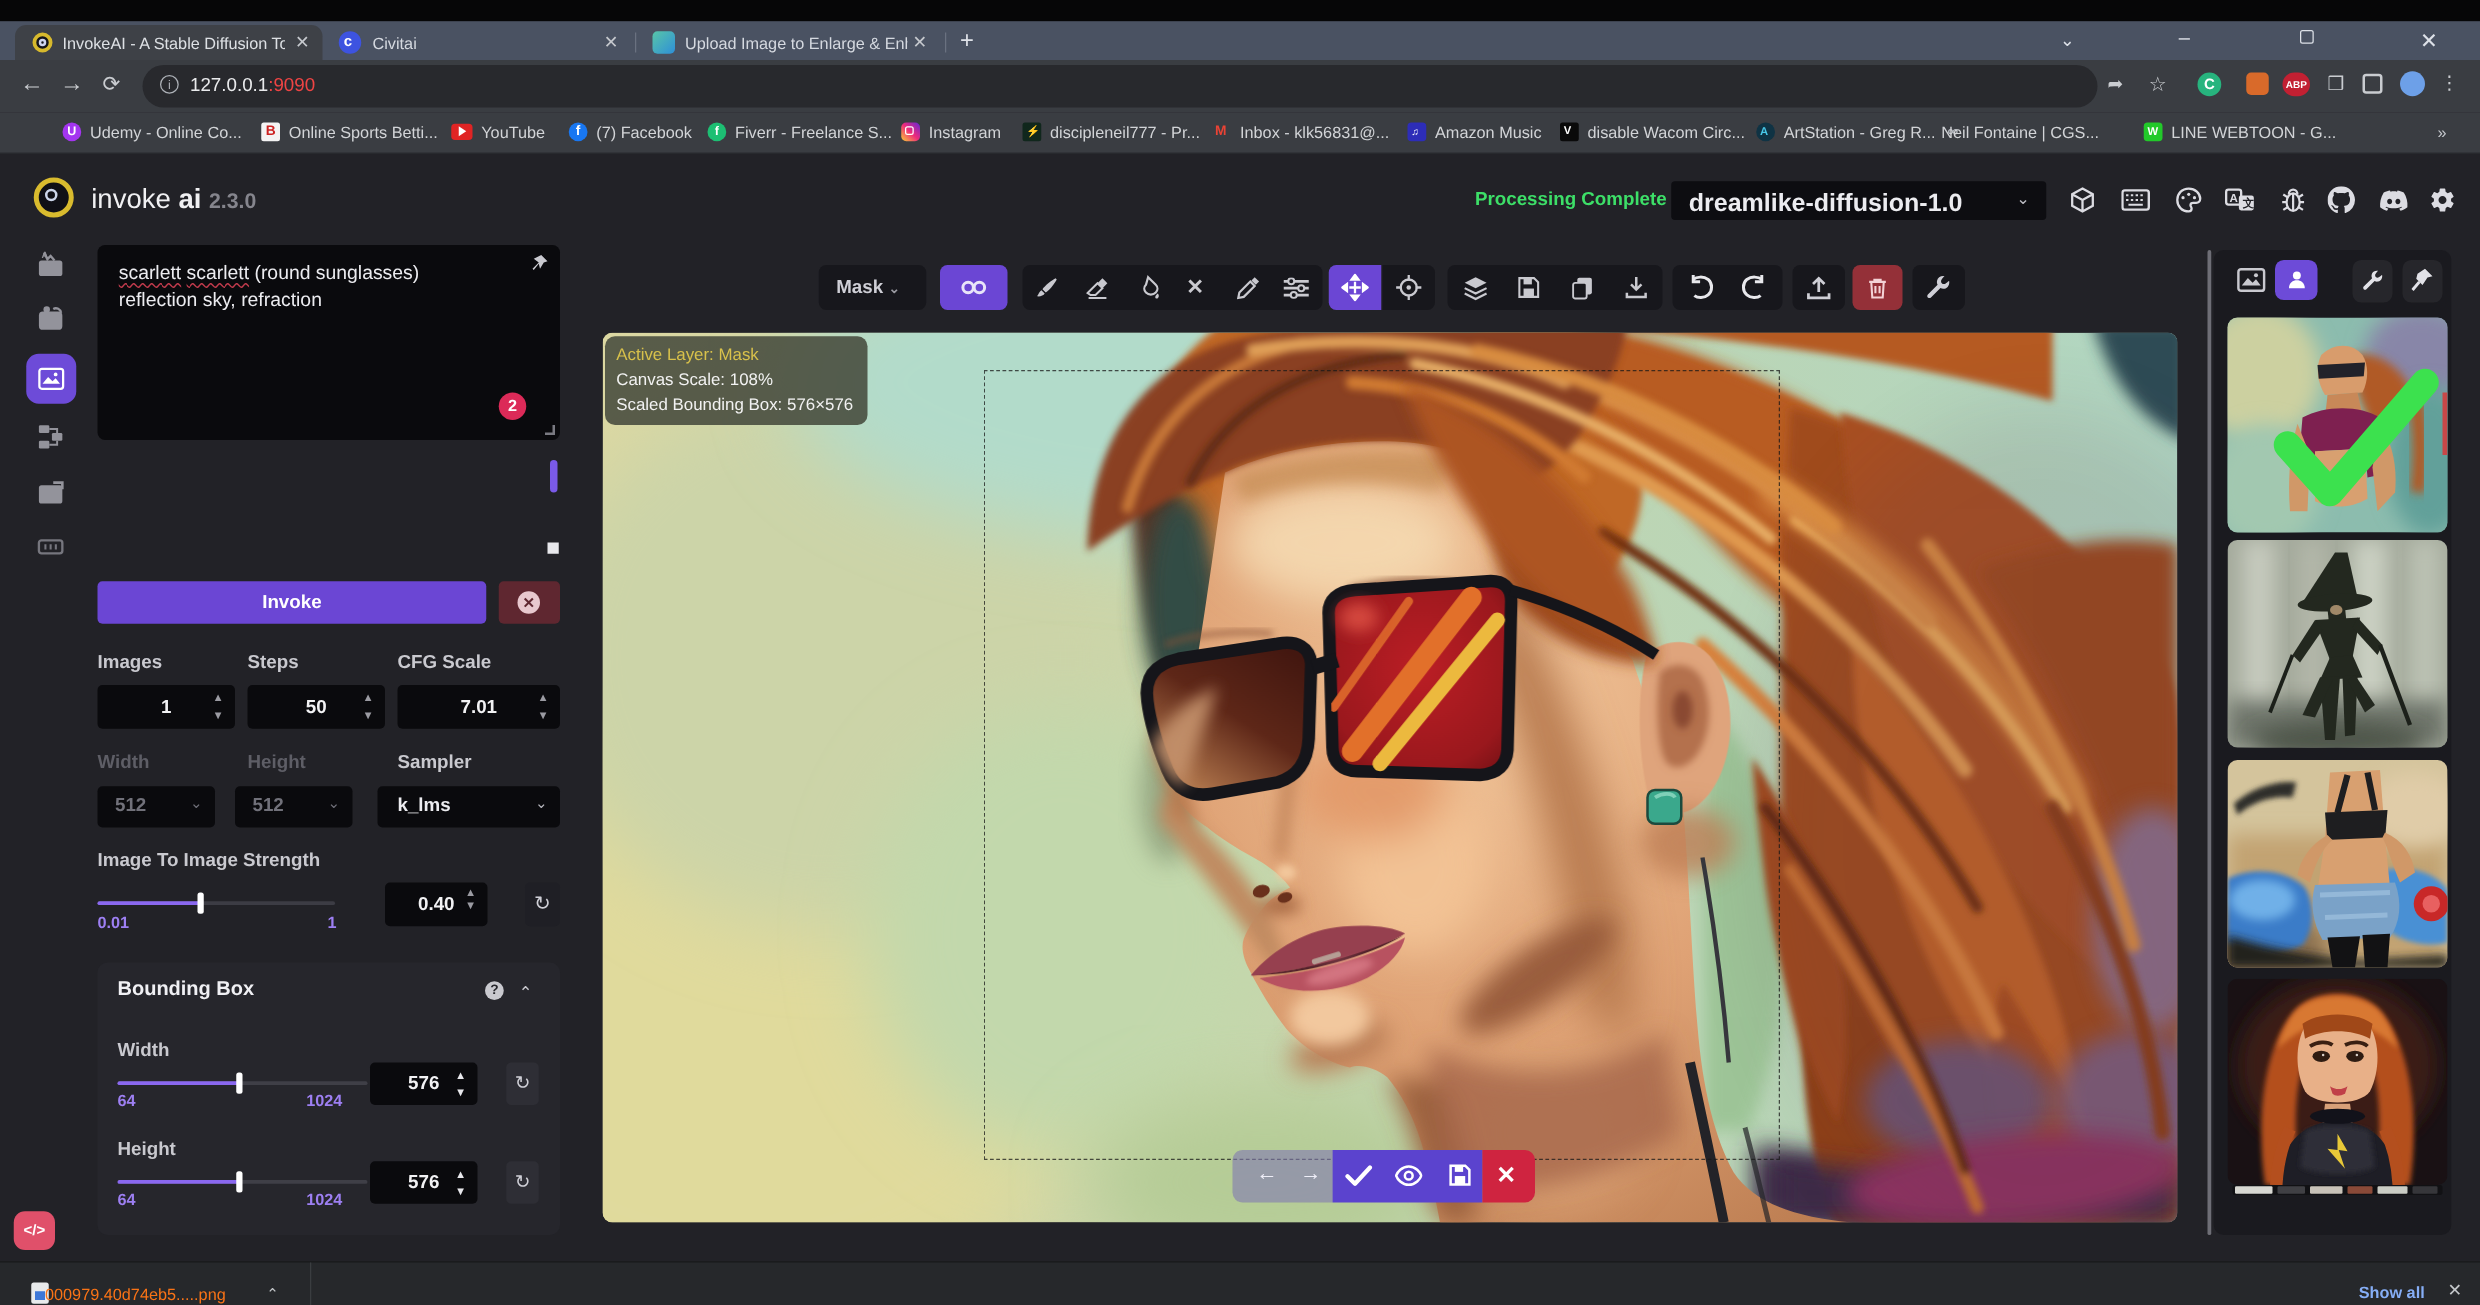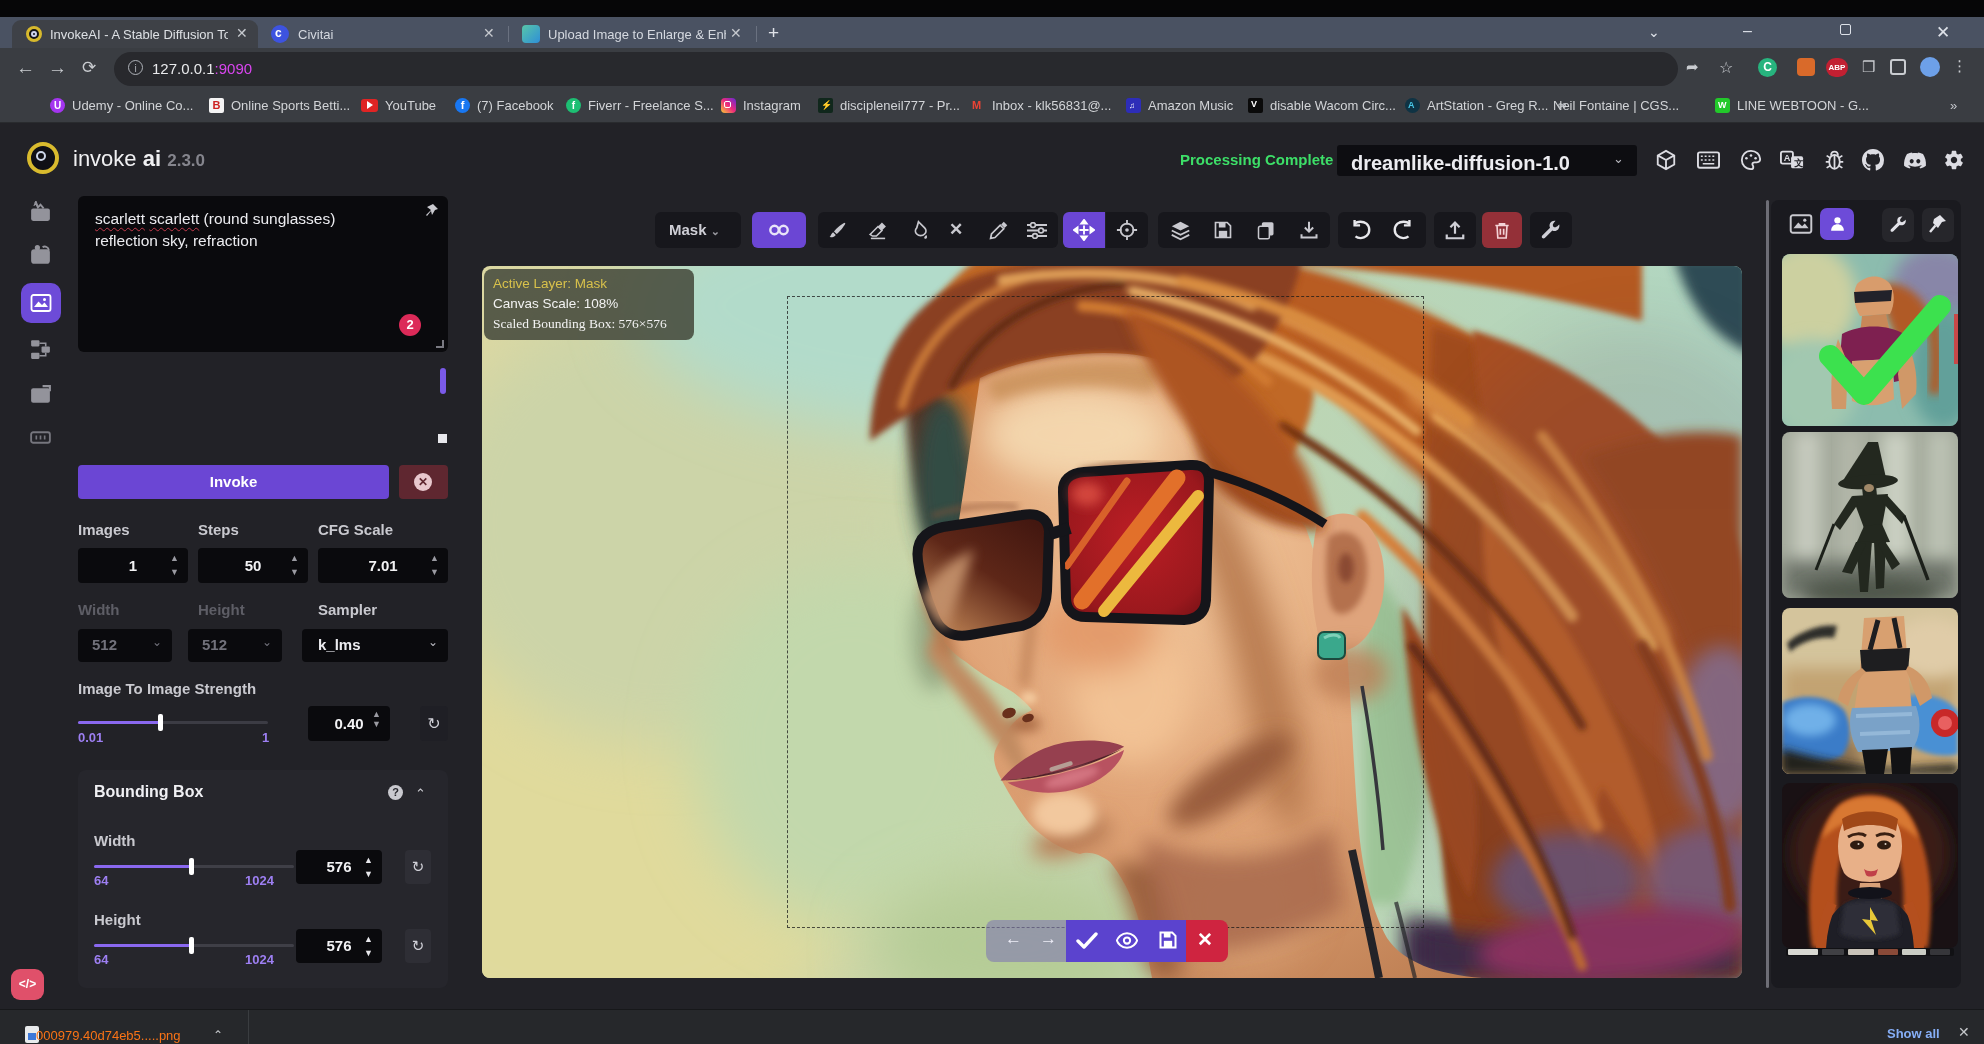--- a/index.html
+++ b/index.html
@@ -37,21 +37,21 @@
   <div class="abs" style="left:1743px;top:22px;color:#dde1e8;font-size:16px;">–</div>
   <div class="abs" style="left:1840px;top:24px;width:11px;height:11px;border:1.5px solid #dde1e8;border-radius:2px;"></div>
   <div class="abs" style="left:1936px;top:22px;color:#dde1e8;font-size:17px;">✕</div>
 
   <div class="abs" style="left:0;top:48px;width:1984px;height:42px;background:#3a3d42;"></div>
   <div class="abs" style="left:16px;top:57px;color:#c9ccd0;font-size:19px;">←</div>
   <div class="abs" style="left:48px;top:57px;color:#c9ccd0;font-size:19px;">→</div>
   <div class="abs" style="left:82px;top:57px;color:#c9ccd0;font-size:17px;">⟳</div>
   <div class="abs" style="left:114px;top:52px;width:1564px;height:34px;border-radius:17px;background:#28292d;"></div>
   <div class="abs" style="left:128px;top:60px;width:15px;height:15px;border-radius:50%;border:1.5px solid #aeb2b8;color:#aeb2b8;font-size:10px;text-align:center;line-height:15px;">i</div>
-  <div class="abs" style="left:152px;top:60px;font-size:15px;color:#e9eaec;">127.0.0.1<span style="color:#d946ef;">:9090</span></div>
+  <div class="abs" style="left:152px;top:60px;font-size:15px;color:#e9eaec;">127.0.0.1<span style="color:#ef4444;">:9090</span></div>
 
   <div class="abs" style="left:1686px;top:58px;color:#c9ccd0;font-size:15px;">➦</div>
   <div class="abs" style="left:1719px;top:58px;color:#c9ccd0;font-size:16px;">☆</div>
   <div class="abs" style="left:1758px;top:58px;width:19px;height:19px;border-radius:50%;background:#27b47e;color:#fff;font-size:12px;font-weight:bold;text-align:center;line-height:19px;">C</div>
   <div class="abs" style="left:1797px;top:58px;width:18px;height:18px;border-radius:4px;background:#d96a2a;"></div>
   <div class="abs" style="left:1826px;top:58px;width:22px;height:19px;border-radius:10px;background:#c22032;color:#fff;font-size:8px;font-weight:bold;text-align:center;line-height:19px;">ABP</div>
   <div class="abs" style="left:1862px;top:58px;color:#c9ccd0;font-size:15px;">❒</div>
   <div class="abs" style="left:1890px;top:59px;width:16px;height:16px;border:2px solid #c9ccd0;border-radius:3px;"></div>
   <div class="abs" style="left:1920px;top:57px;width:20px;height:20px;border-radius:50%;background:#6da0e8;"></div>
   <div class="abs" style="left:1952px;top:57px;color:#c9ccd0;font-size:15px;">⋮</div>
@@ -511,21 +511,21 @@
     <path d="M870,584 C880,630 889,672 897,712" stroke="#232328" stroke-width="8" fill="none"></path>
     <path d="M914,636 C921,662 927,688 933,712" stroke="#232328" stroke-width="4" fill="none" opacity="0.7"></path>
   </svg>
   </div>
 
   <div class="abs" style="left:787px;top:296px;width:637px;height:632px;border:1.5px dashed rgba(25,25,25,0.75);"></div>
 
   <div class="abs" style="left:484px;top:269px;width:210px;height:71px;background:rgba(70,74,60,0.88);border-radius:8px;padding:5px 9px;font-size:13.5px;line-height:20px;white-space:nowrap;">
     <div style="color:#d8c14b;">Active Layer: Mask</div>
     <div style="color:#f2f2f2;">Canvas Scale: 108%</div>
-    <div style="color:#f2f2f2;font-family:Liberation Serif, serif;">Scaled Bounding Box: 576×576</div>
+    <div style="color:#f2f2f2;">Scaled Bounding Box: 576×576</div>
   </div>
 
   <div class="abs" style="left:986px;top:920px;width:80px;height:42px;background:rgba(128,120,178,0.60);border-radius:8px 0 0 8px;"></div>
   <div class="abs" style="left:1005px;top:929px;color:#eeeef8;font-size:17px;">←</div>
   <div class="abs" style="left:1040px;top:929px;color:#eeeef8;font-size:17px;">→</div>
   <div class="abs" style="left:1066px;top:920px;width:120px;height:42px;background:#5b43ce;"></div>
   <svg class="abs" style="left:1076px;top:931px;" width="22" height="19" viewBox="0 0 22 19">
       <path d="M2 10 L8 16 L20 3" stroke="#fff" stroke-width="3.4" fill="none" stroke-linecap="round" stroke-linejoin="round"></path>
     </svg>
   <svg class="abs" style="left:1116px;top:932px;" width="22" height="17" viewBox="0 0 24 18">

